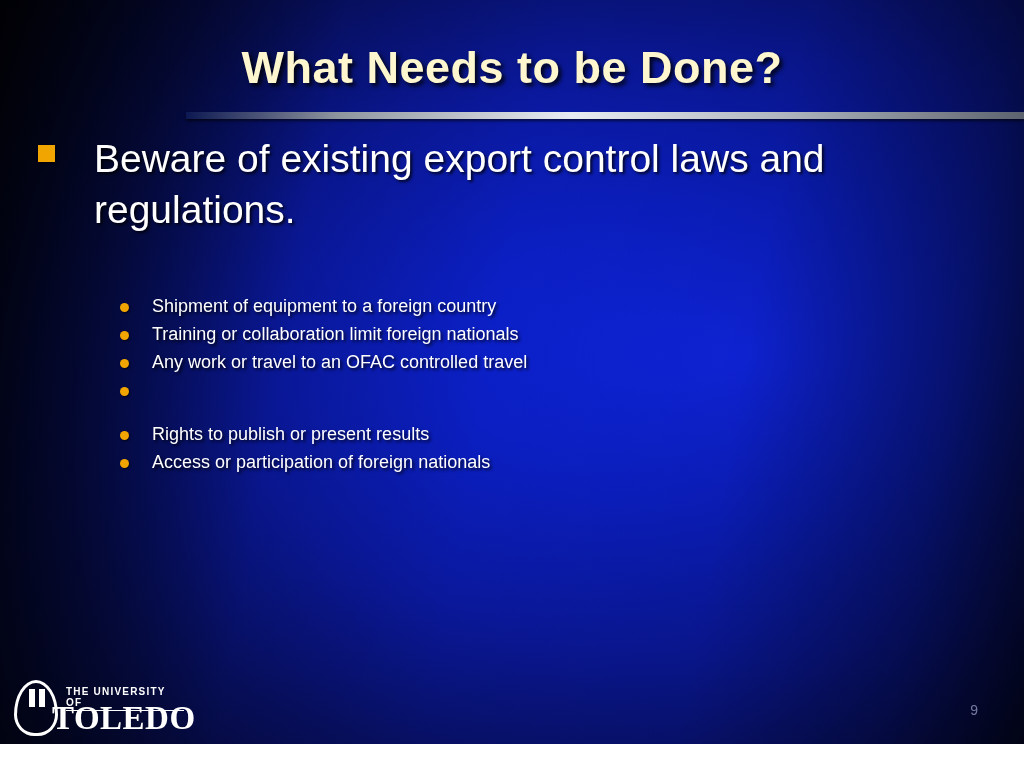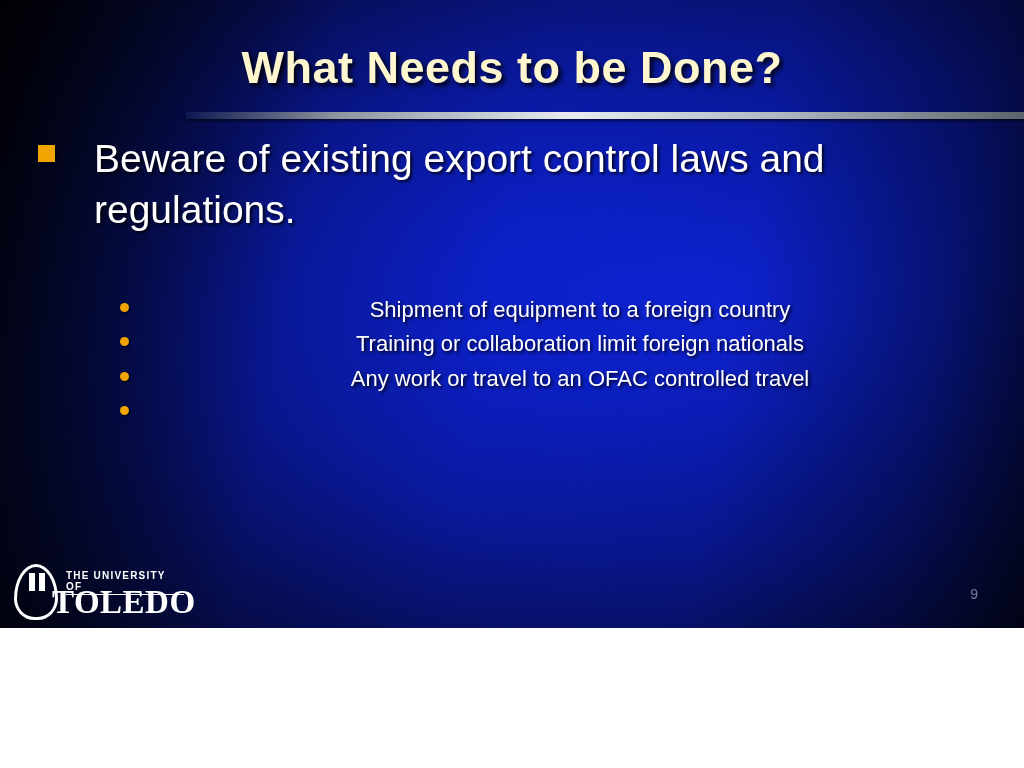--- a/index.html
+++ b/index.html
@@ -8,21 +8,21 @@
   }
   body {
     width: 1024px;
     height: 768px;
     overflow: hidden;
     font-family: "Liberation Sans", sans-serif;
   }
   .slide {
     position: relative;
     width: 1024px;
-    height: 628px;
+    height: 744px;
     background:
       radial-gradient(ellipse 120% 95% at 72% 48%, #1026e8 0%, #0b1fc4 22%, #0a189a 42%, #070f5e 62%, #04082f 80%, #010212 100%),
       #000208;
     overflow: hidden;
   }
   .slide::after {
     content: "";
     position: absolute;
     inset: 0;
     background: linear-gradient(100deg, rgba(0,0,0,0.92) 0%, rgba(0,0,0,0.55) 14%, rgba(0,0,0,0.08) 30%, rgba(0,0,0,0) 48%, rgba(0,0,0,0.10) 70%, rgba(0,0,0,0.45) 88%, rgba(0,0,0,0.80) 100%);
@@ -81,24 +81,23 @@
   }
   .lvl2-list {
     margin: 2px 0 0 0;
     padding: 0;
     list-style: none;
   }
   .lvl2 {
     position: relative;
     padding-left: 124px;
     color: #ffffff;
-    font-size: 22px;
+    font-size: 18px;
     line-height: 1.55;
     text-shadow: 2px 2px 3px rgba(0,0,0,0.8);
-    text-align: center;
   }
   .lvl2 .dot {
     position: absolute;
     left: 92px;
     top: 10px;
     width: 9px;
     height: 9px;
     border-radius: 50%;
     background: #f0a500;
     box-shadow: 1px 1px 2px rgba(0,0,0,0.7);
@@ -203,20 +202,30 @@
           <span class="dot"></span>
           <span>Any work or travel to an OFAC controlled travel</span>
         </li>
         <li class="lvl2">
           <span class="dot"></span>
         </li>
       </ul>
 
       <div class="gap-lg"></div>
 
+      <ul class="lvl2-list">
+        <li class="lvl2">
+          <span class="dot"></span>
+          <span>Rights to publish or present results</span>
+        </li>
+        <li class="lvl2">
+          <span class="dot"></span>
+          <span>Access or participation of foreign nationals</span>
+        </li>
+      </ul>
 
     </div>
   </div>
 
   <div class="logo">
     <div class="mark"></div>
     <div class="theuniv">THE UNIVERSITY OF</div>
     <div class="toledo">TOLEDO</div>
   </div>
 

